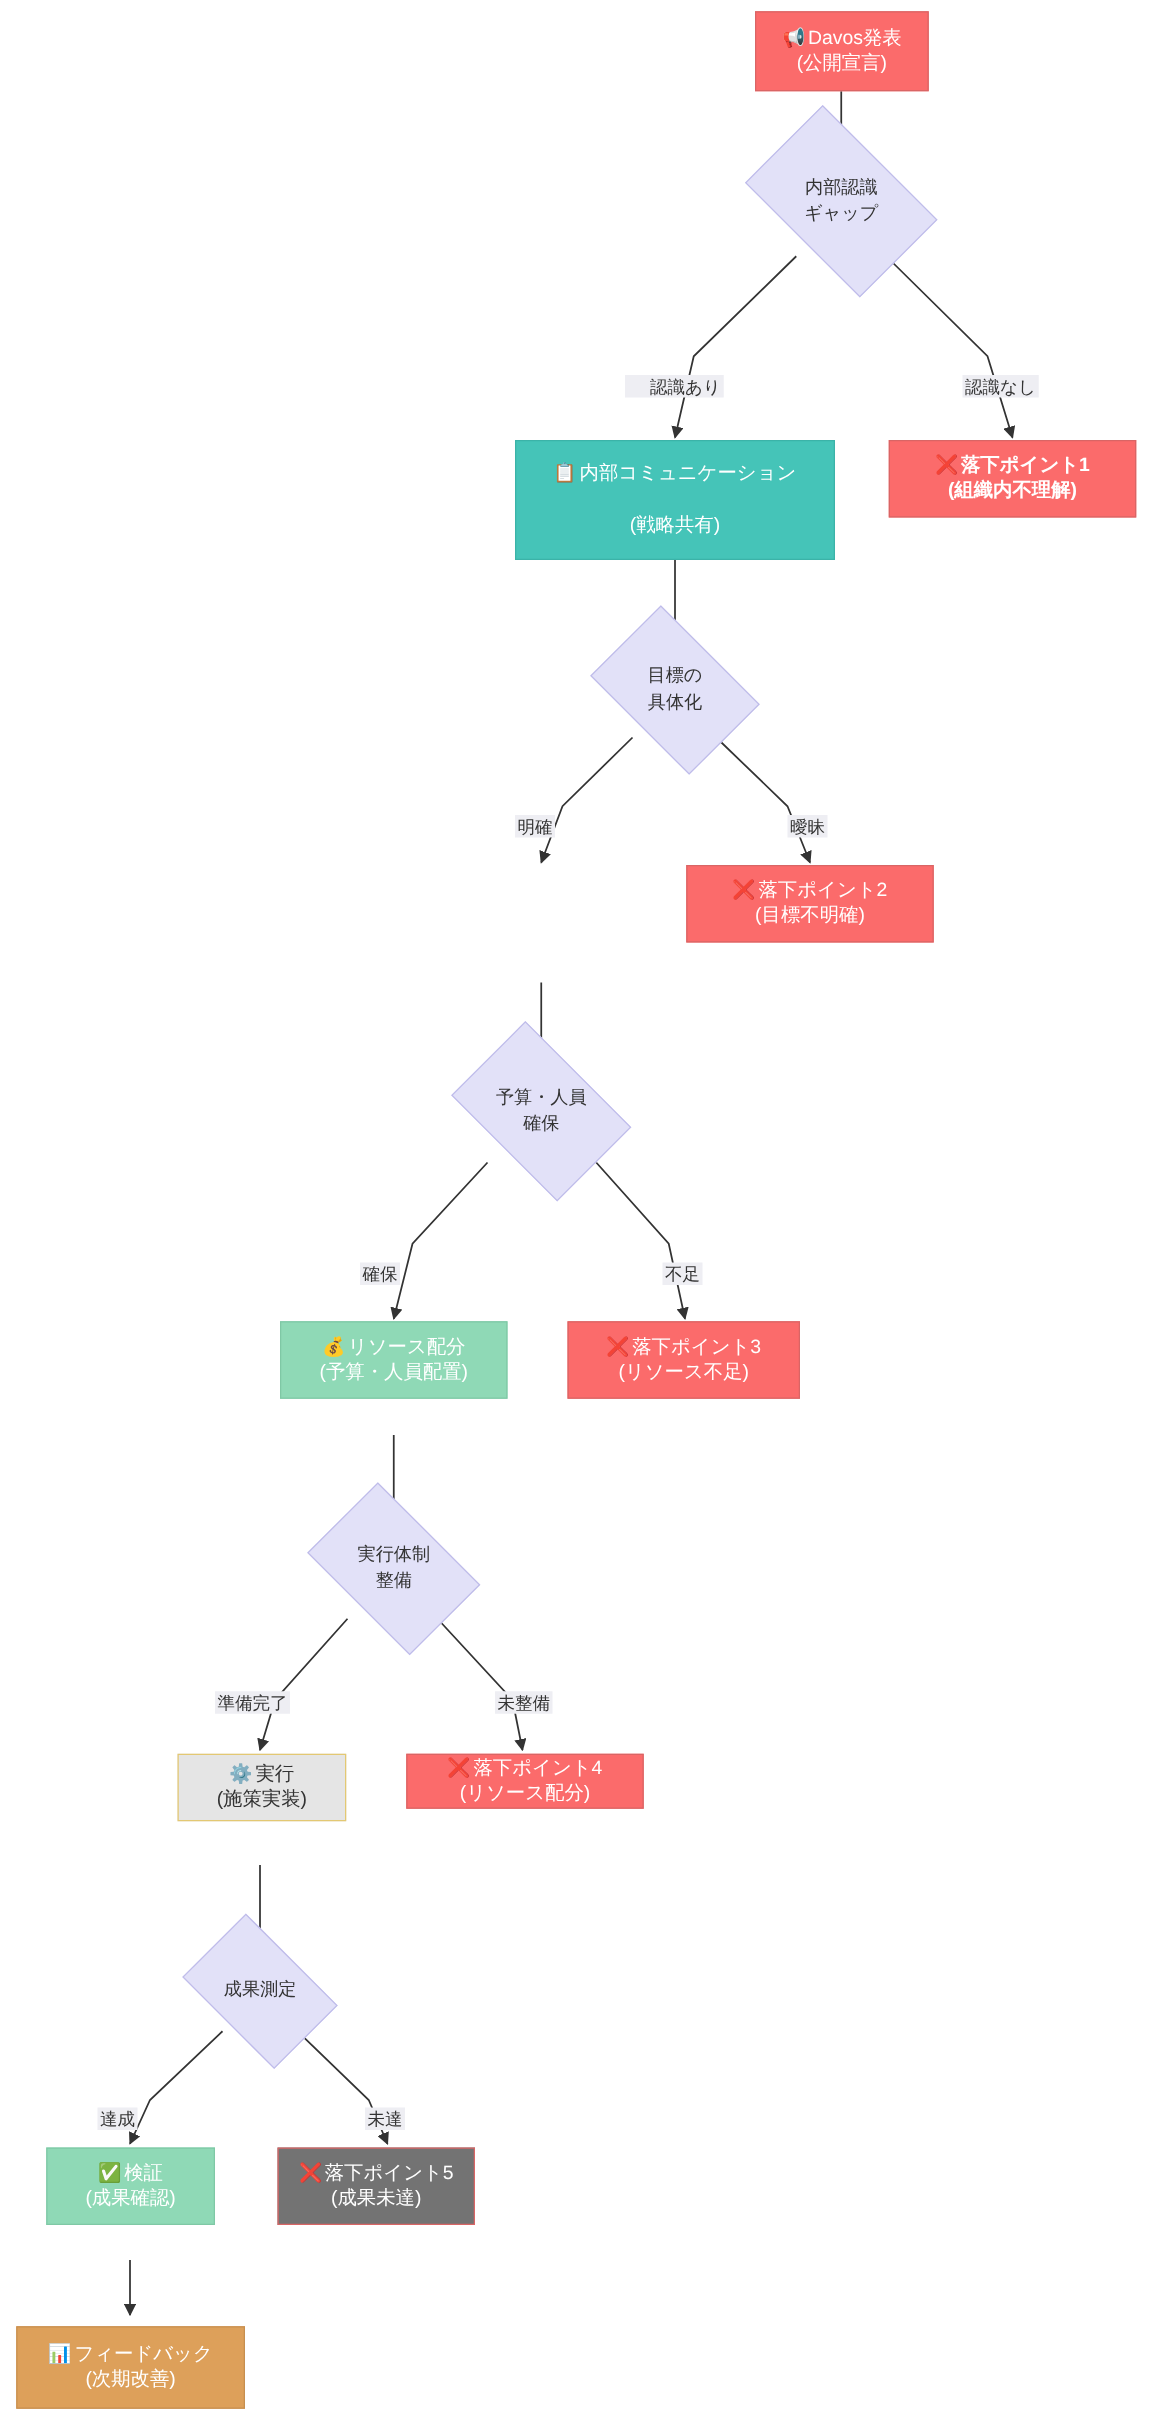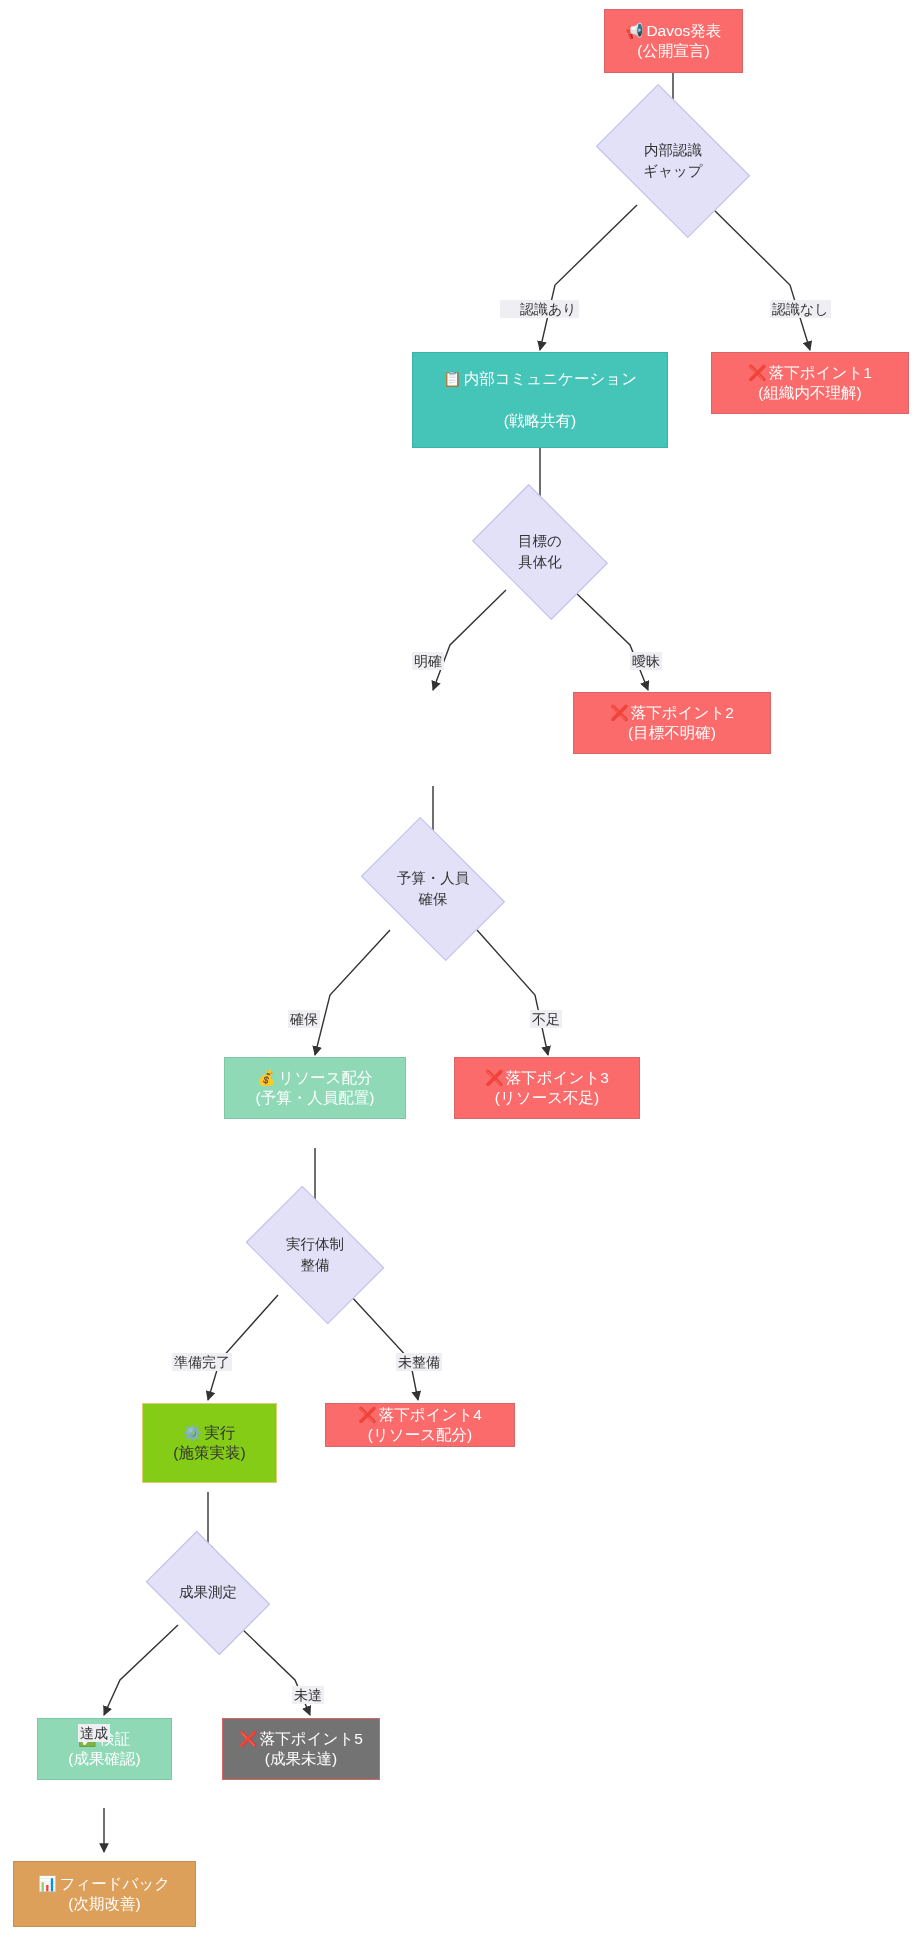--- a/index.html
+++ b/index.html
@@ -157,40 +157,40 @@
   <div class="edge-label" style="left:500px; top:300px;padding-left:20px;">認識あり</div>
   <div class="edge-label" style="left:770px; top:300px;">認識なし</div>
 
   <div class="node" style="left:412px; top:352px; width:256px; height:96px; background:#45c4b8; border-color:#3bb3a8; color:#ffffff;gap:22px;">
     <div class="title" style="max-width:236px;">
       <span class="emoji">📋</span><span>内部コミュニケーション</span>
     </div>
     <div class="sub">(戦略共有)</div>
   </div>
 
-  <div class="node" style="left:711px; top:352px; width:198px; height:62px; background:#fb6b6b; border-color:#d96565; color:#ffffff;">
+  <div class="node" style="left:711px; top:352px; width:198px; height:62px; background:#fb6b6b; border-color:#d96565; color:#ffffff;font-weight:bold;">
     <div class="title">
       <span class="emoji">❌</span><span>落下ポイント1</span>
     </div>
     <div class="sub">(組織内不理解)</div>
   </div>
 
   <div class="diamond" style="left:484px; top:512px; width:112px; height:80px;">
     <div class="shape"></div>
     <div class="dlabel">
       <span>目標の</span>
       <span>具体化</span>
     </div>
   </div>
 
   <div class="edge-label" style="left:412px; top:652px;">明確</div>
   <div class="edge-label" style="left:630px; top:652px;">曖昧</div>
 
 
-  <div class="node" style="left:549px; top:692px; width:198px; height:62px; background:#fb6b6b; border-color:#d96565; color:#ffffff;margin-left:24px;">
+  <div class="node" style="left:549px; top:692px; width:198px; height:62px; background:#fb6b6b; border-color:#d96565; color:#ffffff;">
     <div class="title">
       <span class="emoji">❌</span><span>落下ポイント2</span>
     </div>
     <div class="sub">(目標不明確)</div>
   </div>
 
   <div class="diamond" style="left:373px; top:847px; width:120px; height:84px;">
     <div class="shape"></div>
     <div class="dlabel">
       <span>予算・人員</span>
@@ -219,42 +219,42 @@
     <div class="shape"></div>
     <div class="dlabel">
       <span>実行体制</span>
       <span>整備</span>
     </div>
   </div>
 
   <div class="edge-label" style="left:172px; top:1353px;">準備完了</div>
   <div class="edge-label" style="left:396px; top:1353px;">未整備</div>
 
-  <div class="node" style="left:142px; top:1403px; width:135px; height:80px; background:#84cc16; border-color:#e3c873; color:#333333;">
+  <div class="node" style="left:142px; top:1403px; width:135px; height:54px; background:#e5e5e5; border-color:#e3c873; color:#333333;">
     <div class="title">
       <span class="emoji">⚙️</span><span>実行</span>
     </div>
     <div class="sub">(施策実装)</div>
   </div>
 
   <div class="node" style="left:325px; top:1403px; width:190px; height:44px; background:#fb6b6b; border-color:#d96565; color:#ffffff;">
     <div class="title">
       <span class="emoji">❌</span><span>落下ポイント4</span>
     </div>
     <div class="sub">(リソース配分)</div>
   </div>
 
   <div class="diamond" style="left:156px; top:1557px; width:104px; height:72px;">
     <div class="shape"></div>
     <div class="dlabel">
       <span>成果測定</span>
     </div>
   </div>
 
-  <div class="edge-label" style="left:78px; top:1724px;">達成</div>
+  <div class="edge-label" style="left:78px; top:1686px;">達成</div>
   <div class="edge-label" style="left:292px; top:1686px;">未達</div>
 
   <div class="node" style="left:37px; top:1718px; width:135px; height:62px; background:#8fd9b6; border-color:#7fc8a5; color:#ffffff;">
     <div class="title">
       <span class="emoji">✅</span><span>検証</span>
     </div>
     <div class="sub">(成果確認)</div>
   </div>
 
   <div class="node" style="left:222px; top:1718px; width:158px; height:62px; background:#737373; border-color:#d96565; color:#ffffff;">

